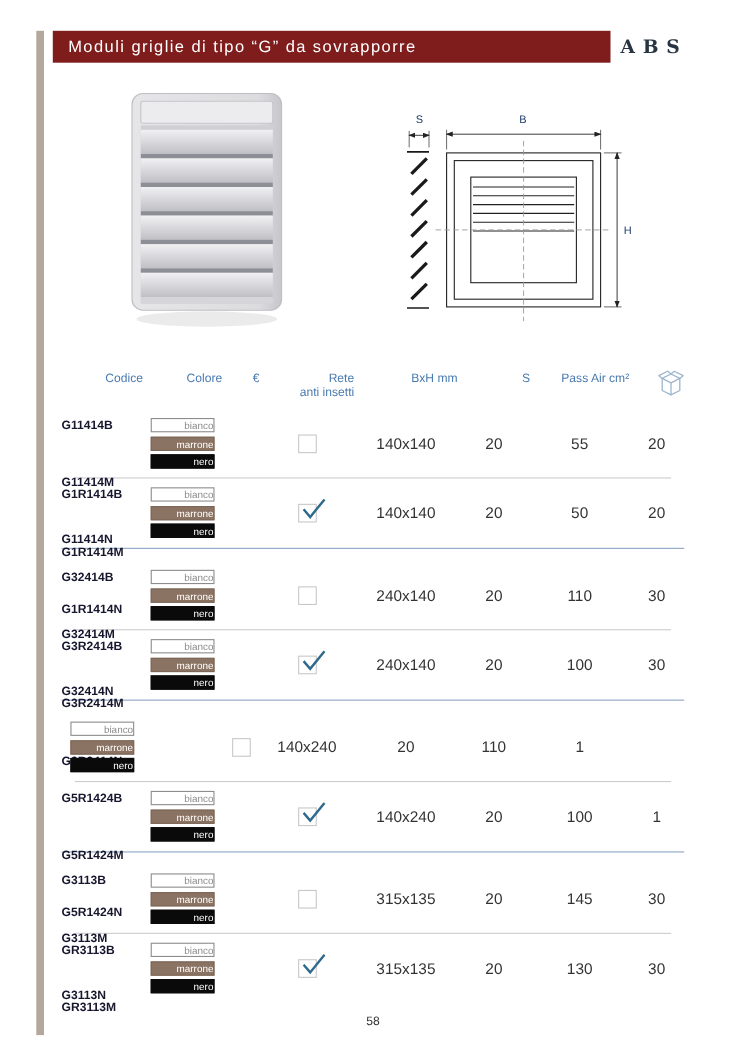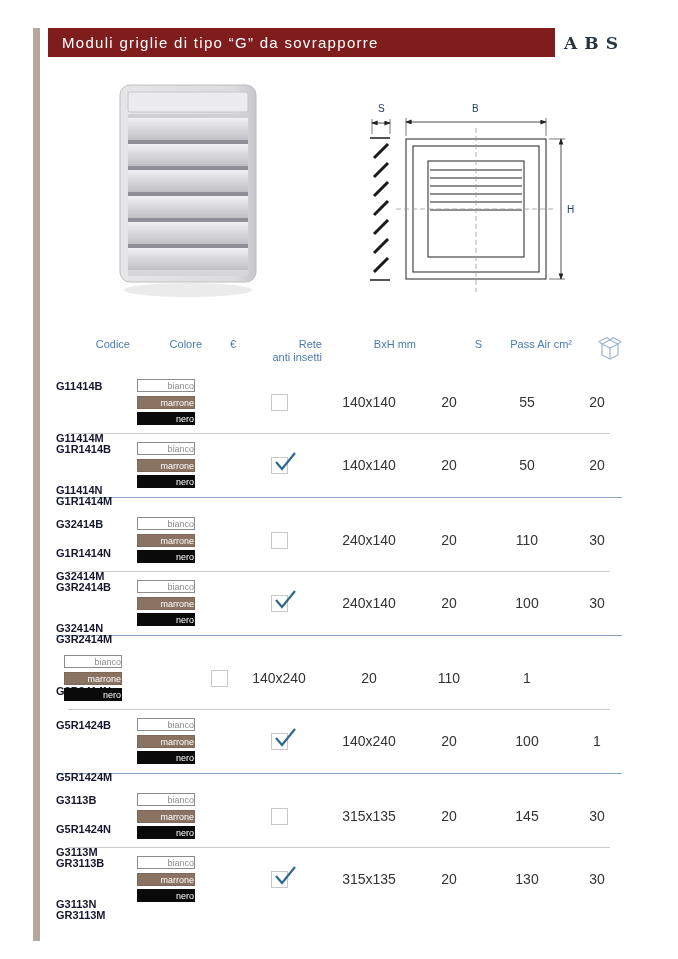--- a/index.html
+++ b/index.html
@@ -357,13 +357,14 @@
       </span>
     </div>
     <div class="cell">315x135</div>
     <div class="cell">20</div>
     <div class="cell">130</div>
     <div class="cell">30</div>
   </div>
 </div>
   </div>
 
+  <div class="page-number">58</div>
 </div>
 
 </body></html>

